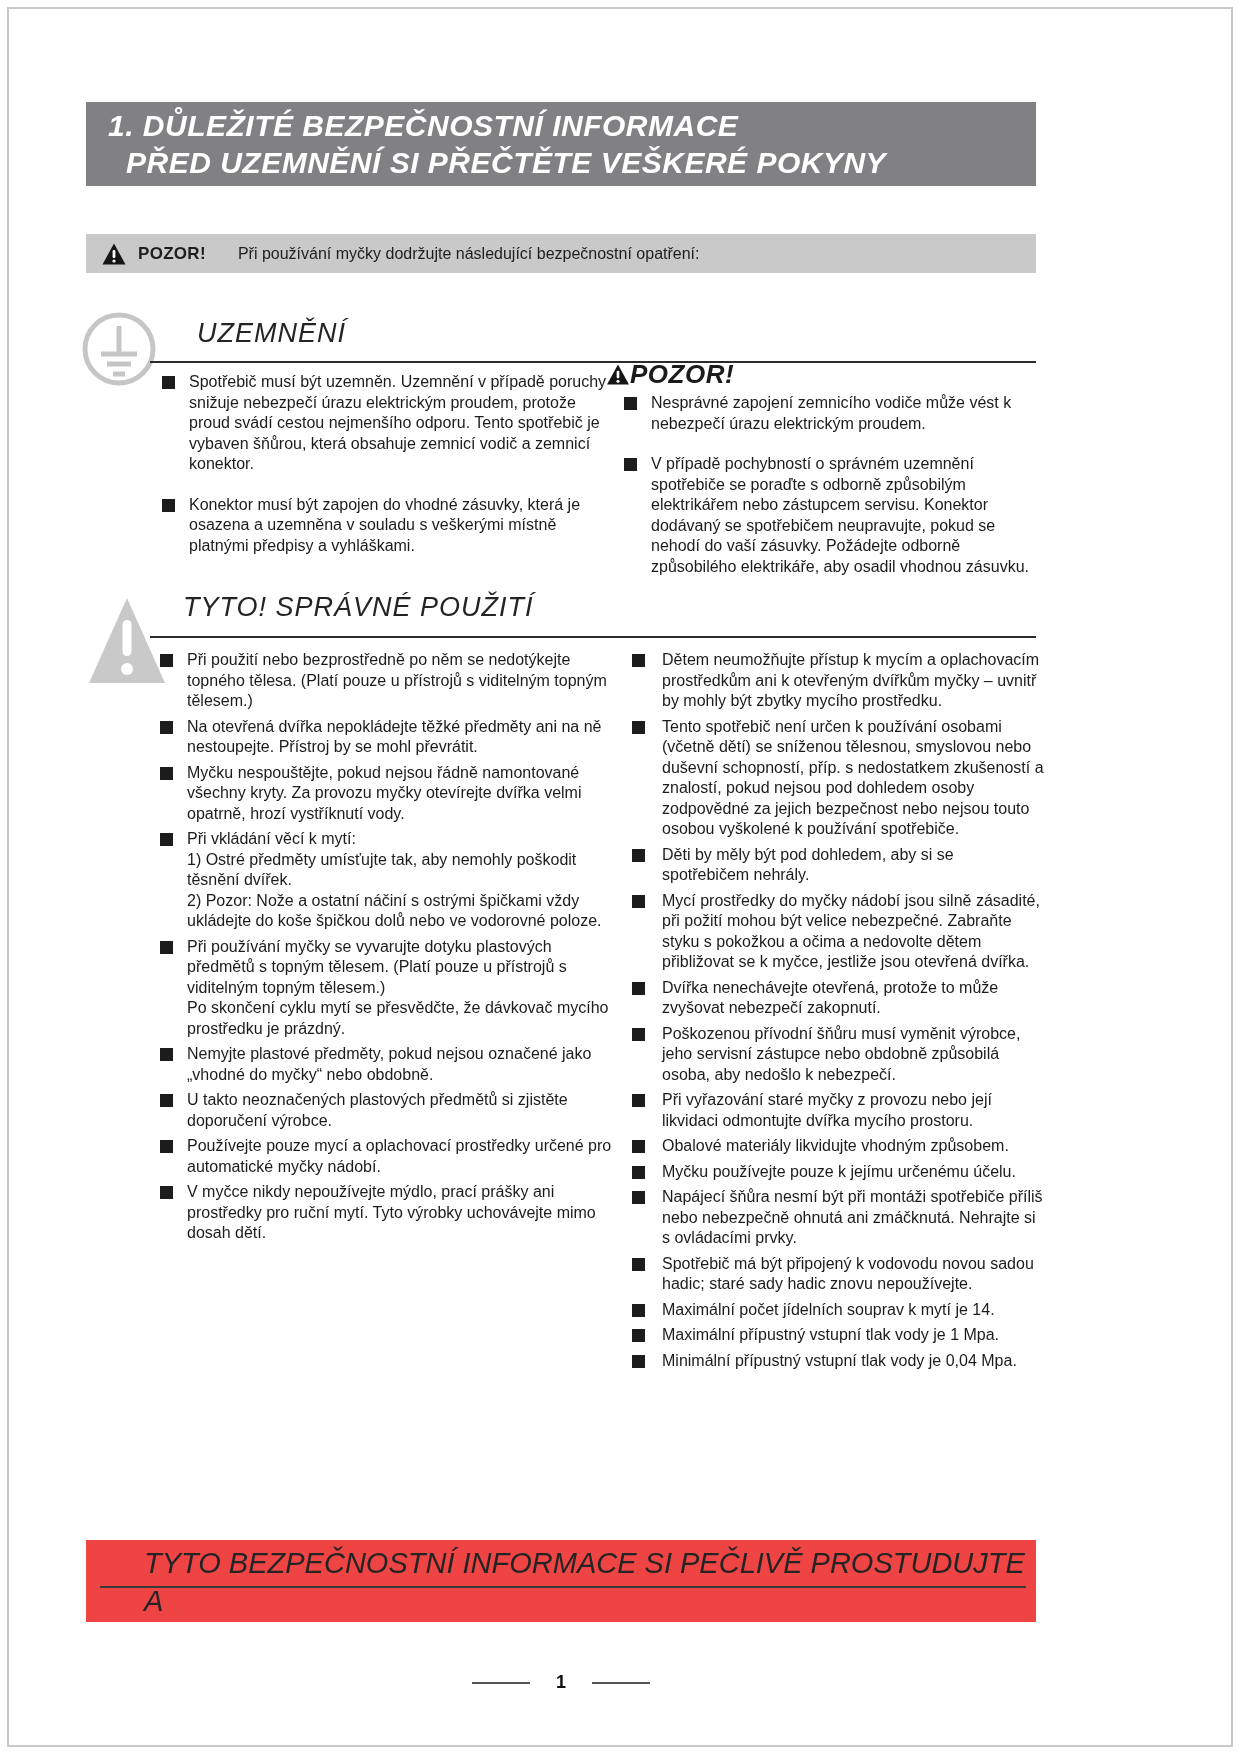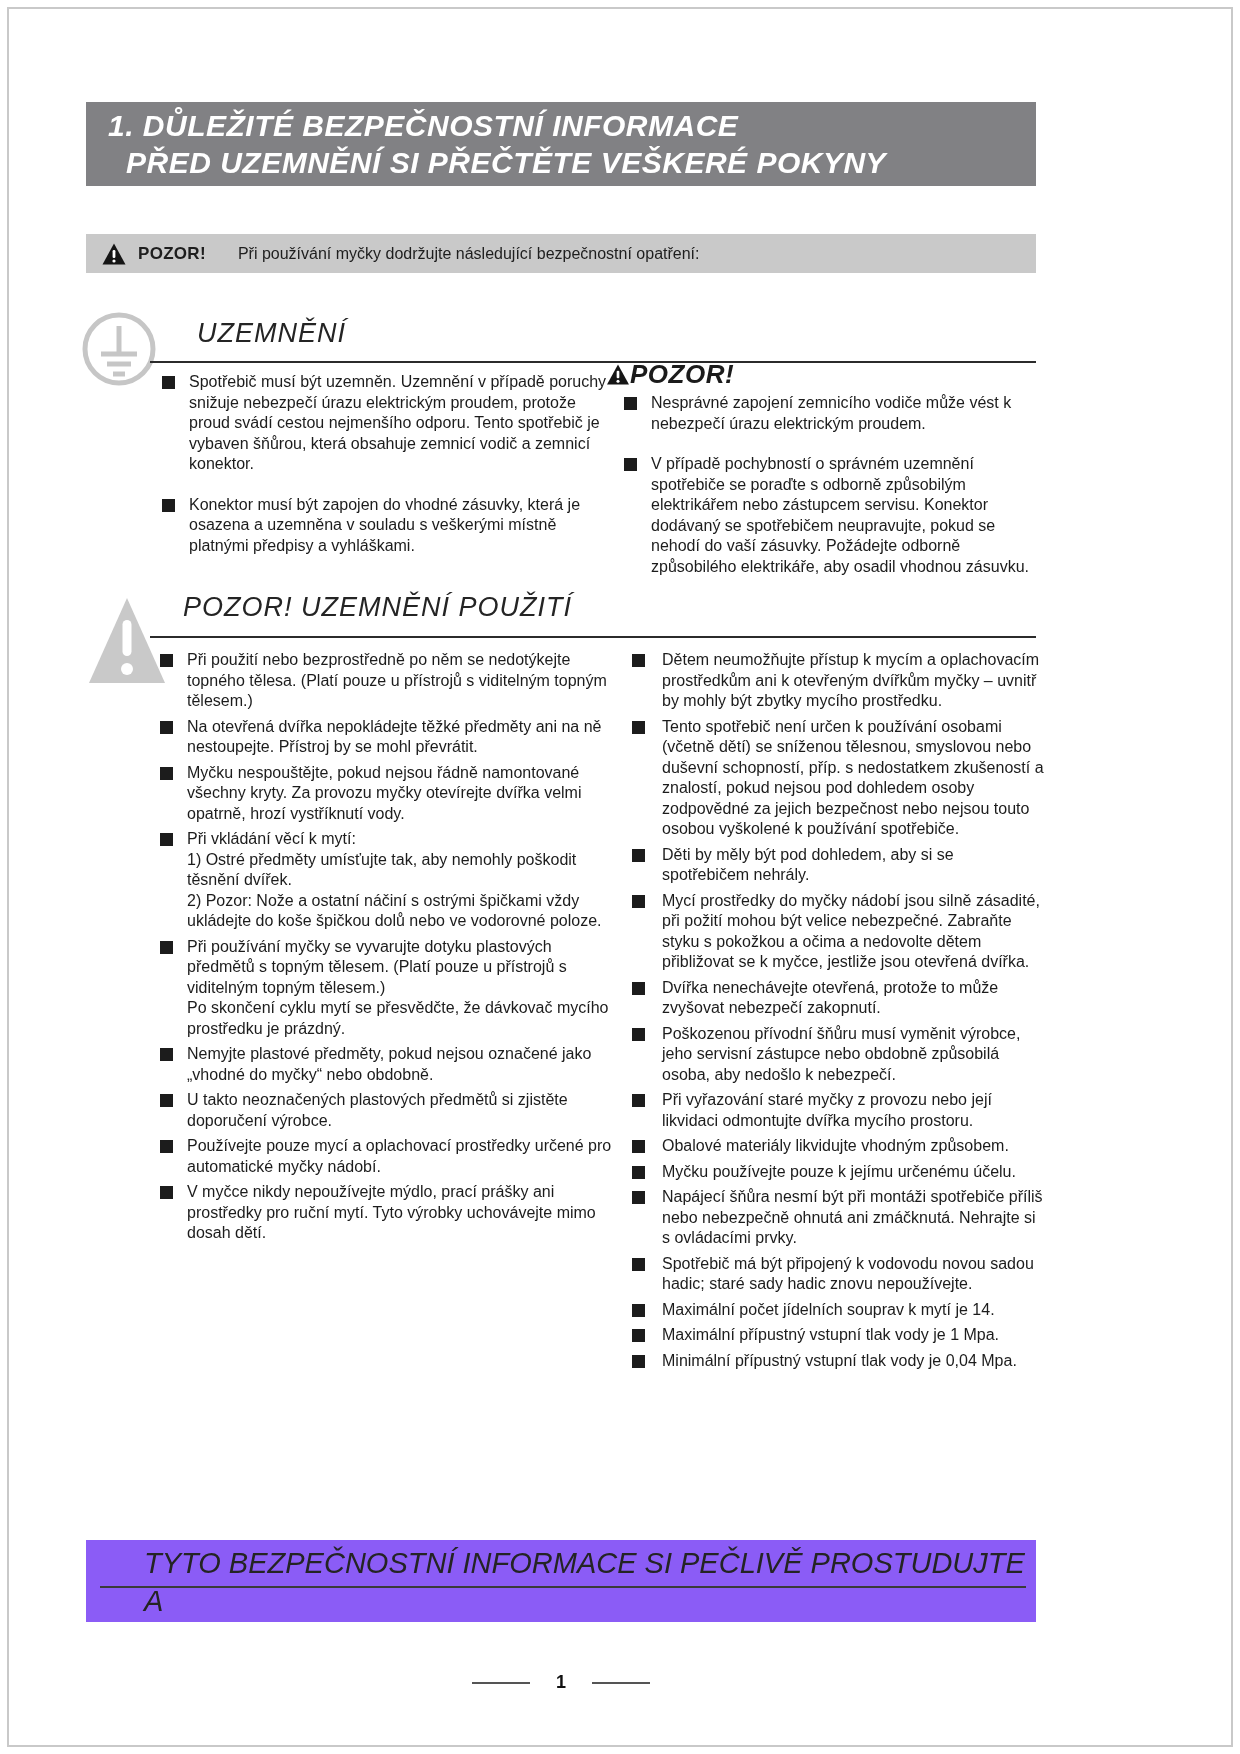--- a/index.html
+++ b/index.html
@@ -68,21 +68,21 @@
   .ground-right ul { margin-left: 18px; }
 
   
   .usage-left  { position: absolute; left: 160px; top: 650px; width: 456px; }
   .usage-right { position: absolute; left: 632px; top: 650px; width: 412px; }
   .usage-right ul li { padding-left: 30px; }
 
   
   .footer-bar {
     position: absolute; left: 86px; top: 1540px; width: 950px; height: 82px;
-    background: #8b5cf6; color: #242424;
+    background: #ef4444; color: #242424;
     font-style: italic; font-size: 29px; line-height: 38px;
     overflow: hidden;
   }
   .footer-bar .f1 { padding-left: 58px; padding-top: 4px; }
   .footer-bar .f2 { padding-left: 36px; }
   .footer-bar .frule { position: absolute; left: 14px; right: 10px; top: 46px; height: 2px; background: #3a3a3a; }
 
   
   .pageno {
     position: absolute; left: 86px; top: 1672px; width: 950px;
@@ -154,21 +154,21 @@
           <span class="bt">V případě pochybností o správném uzemnění spotřebiče se poraďte s odborně způsobilým elektrikářem nebo zástupcem servisu. Konektor dodávaný se spotřebičem neupravujte, pokud se nehodí do vaší zásuvky. Požádejte odborně způsobilého elektrikáře, aby osadil vhodnou zásuvku.</span>
         </li>
     </ul>
   </div>
 
   <svg class="big-warn-icon" width="82" height="94" viewBox="0 0 82 94">
     <path d="M41 4 L79 89 L3 89 Z" fill="#c9c9c9"></path>
     <rect x="36.5" y="26" width="9" height="36" rx="4.5" fill="#ffffff"></rect>
     <circle cx="41" cy="75" r="6" fill="#ffffff"></circle>
   </svg>
-  <h2 class="sec-title" style="left:183px; top:592px;">POZOR! UZEMNĚNÍ POUŽITÍ</h2>
+  <h2 class="sec-title" style="left:183px; top:592px;">TYTO! SPRÁVNÉ POUŽITÍ</h2>
   <div class="rule" style="left:150px; top:636px; width:886px;"></div>
 
   <div class="usage-left body-text">
     <ul class="blist tight">
       <li>
           <span class="sq"></span>
           <span class="bt">Při použití nebo bezprostředně po něm se nedotýkejte topného tělesa. (Platí pouze u přístrojů s viditelným topným tělesem.)</span>
         </li>
       <li>
           <span class="sq"></span>

